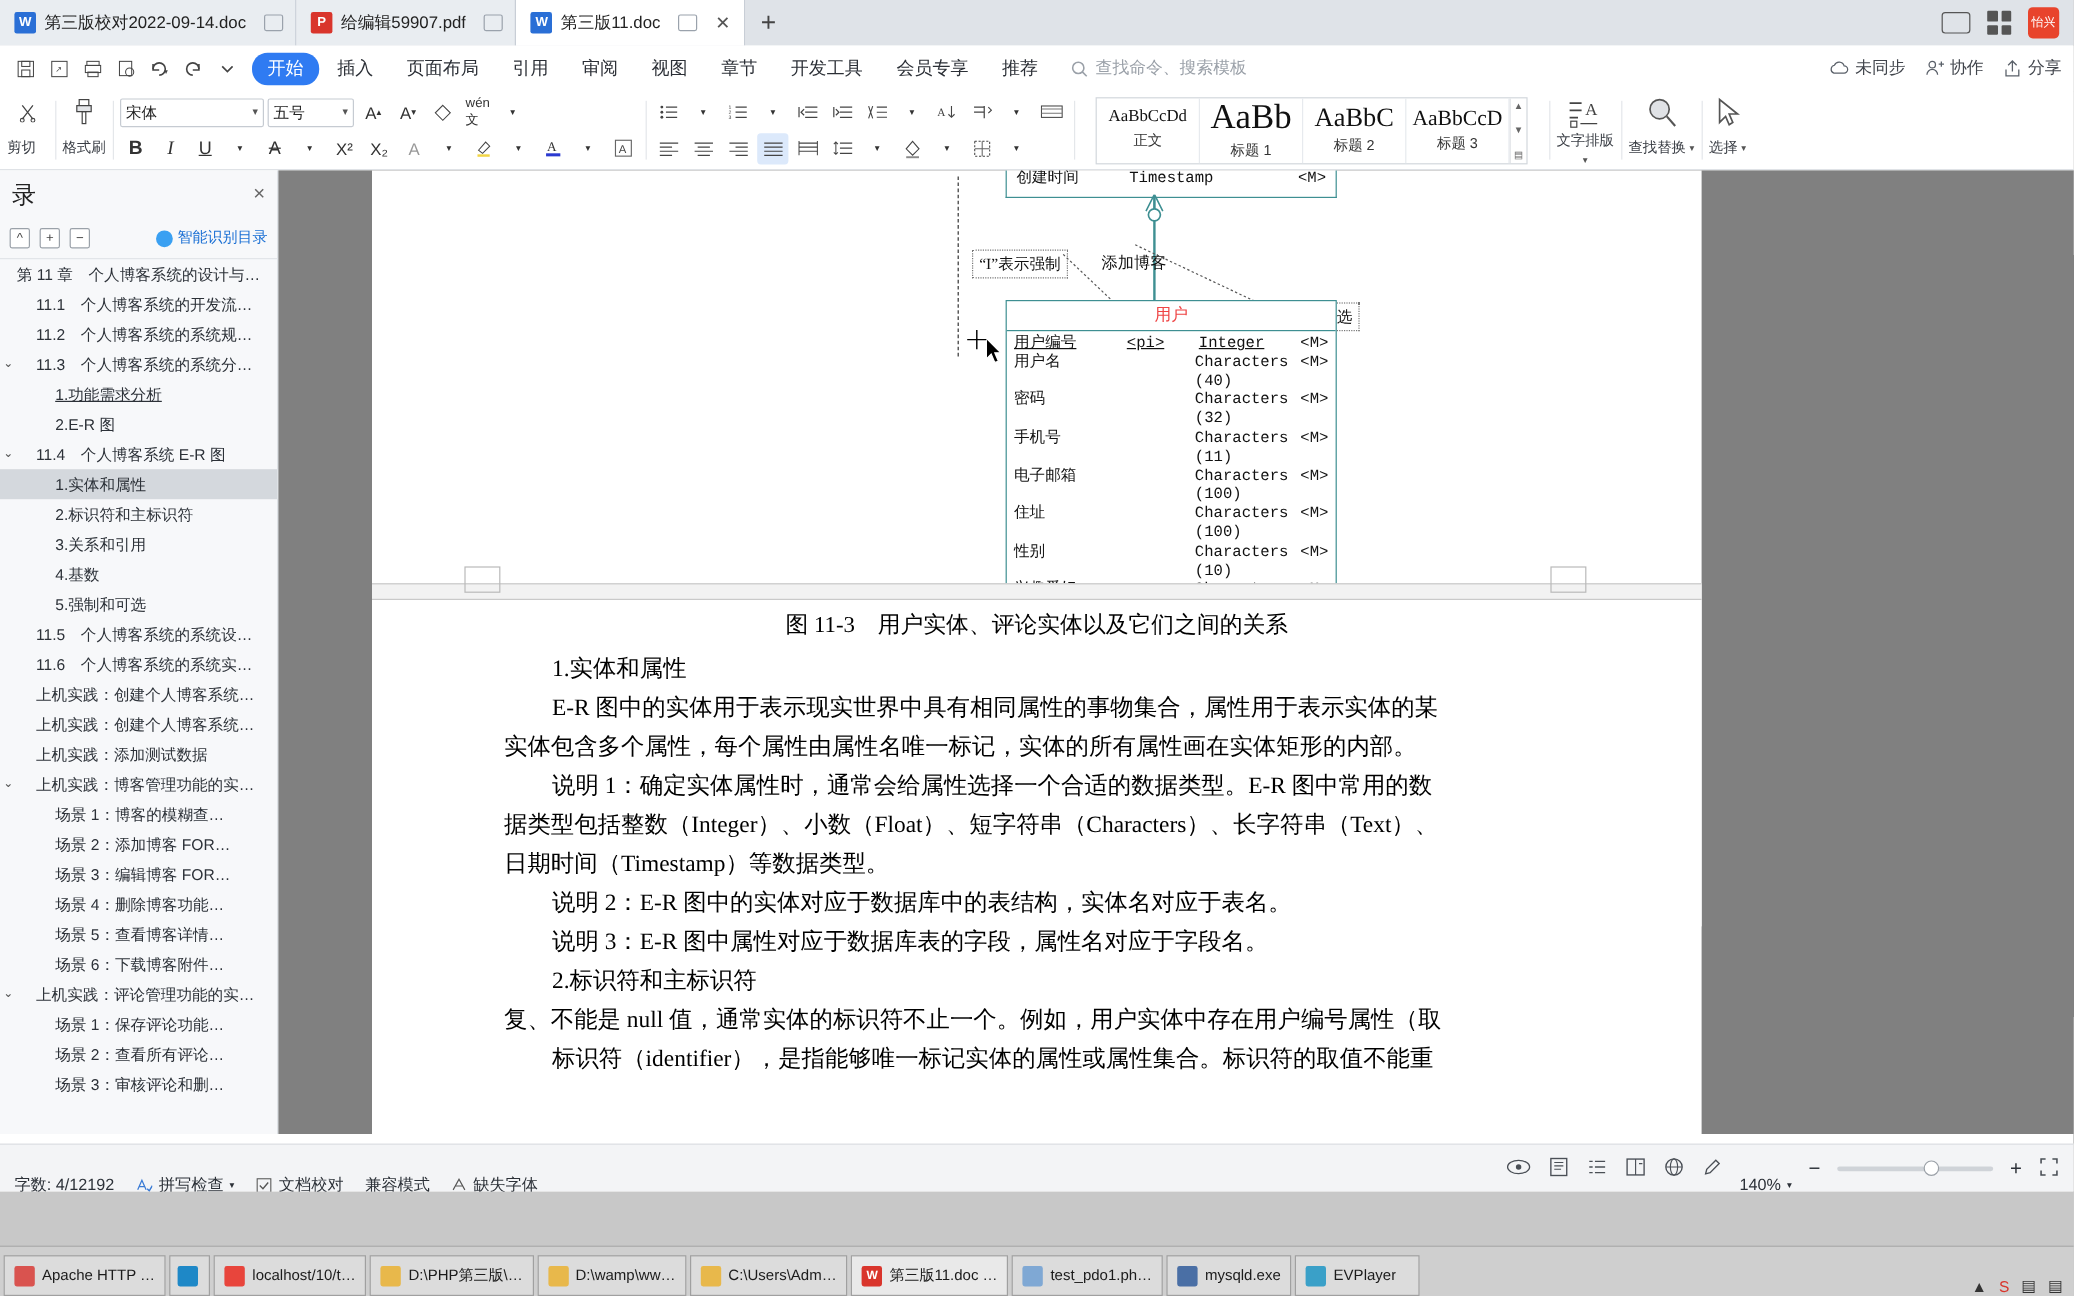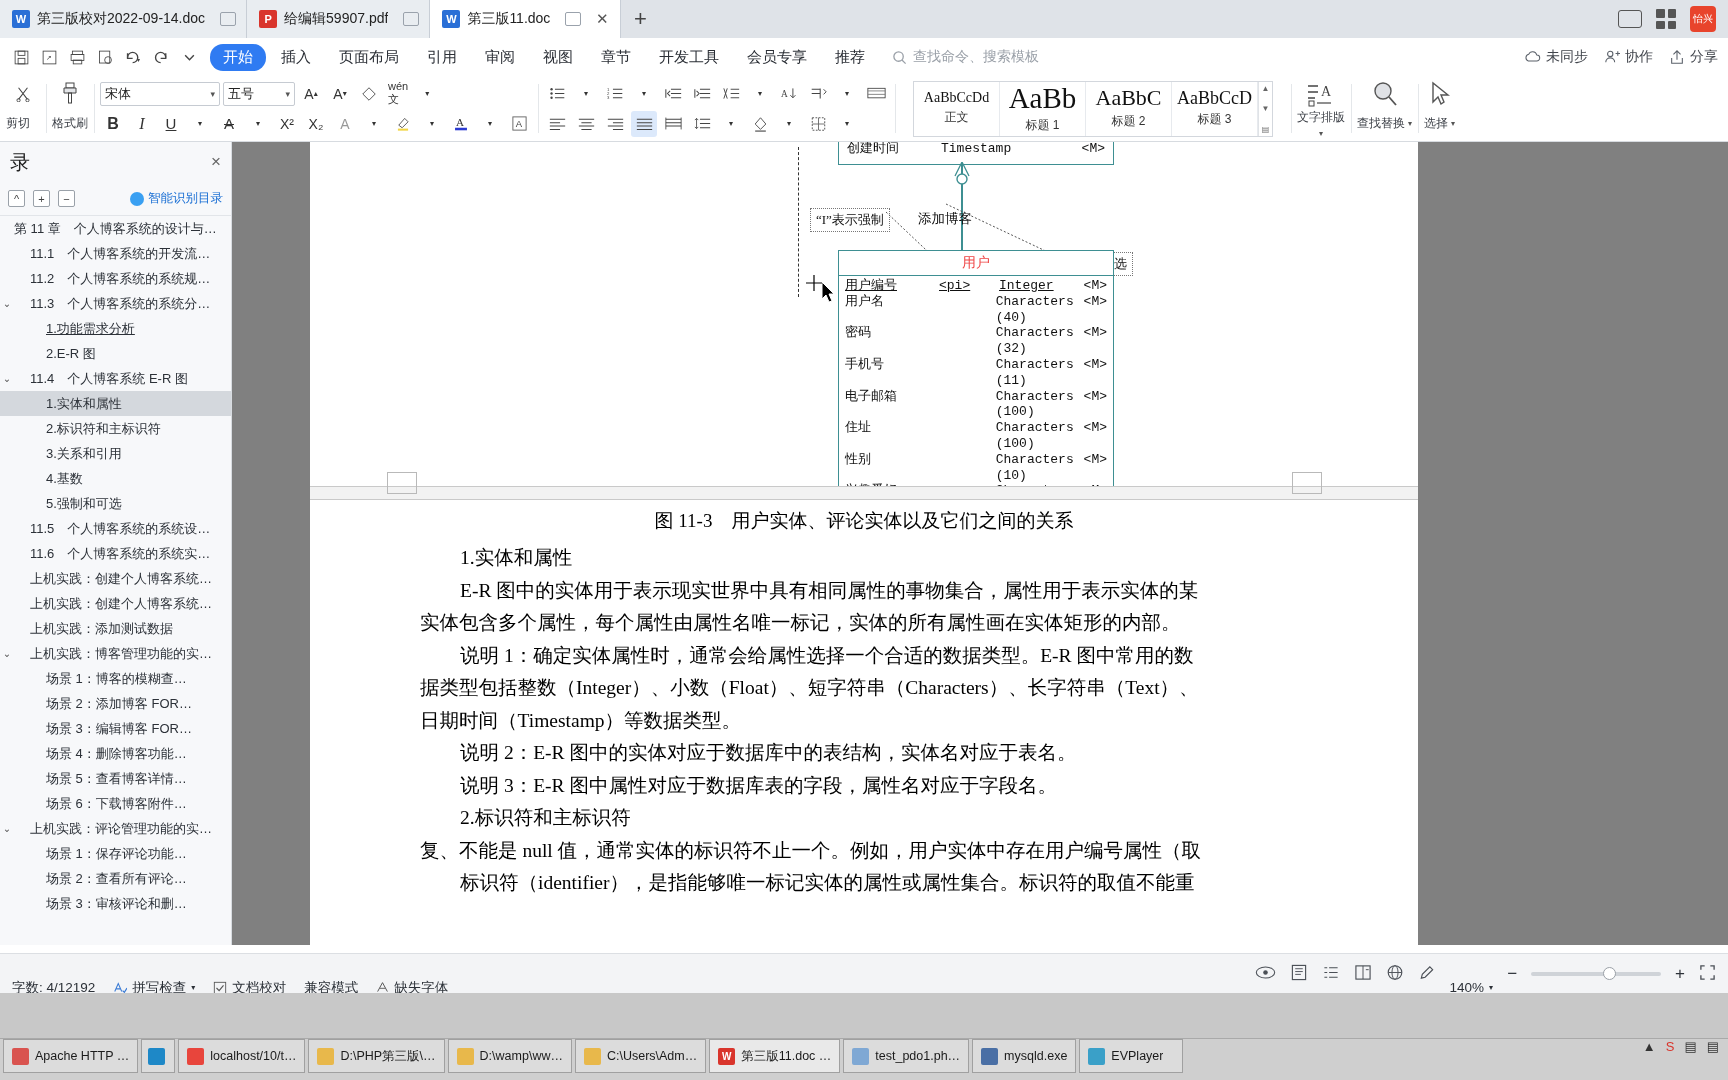--- a/index.html
+++ b/index.html
@@ -145,21 +145,21 @@
   .status-right { margin-left:auto; display:flex; align-items:center; gap:14px; }
   .zoombar { width:130px; height:4px; background:#cfd3d8; border-radius:2px; position:relative; }
   .zoomknob { position:absolute; left:72px; top:-5px; width:13px; height:13px; border-radius:50%;
      background:#fff; border:1px solid #9aa0a7; }
 
   
   .taskbar {
     position:absolute; left:0; bottom:0; width:1728px; height:87px; background:#c8c8c8;
   }
   .tb-strip { position:absolute; left:0; bottom:0; width:1728px; height:42px; background:#cfcfcf;
-     border-top:1px solid #a9a9a9; display:flex; align-items:flex-start; gap:3px; padding:0 3px; }
+     border-top:1px solid #a9a9a9; display:flex; align-items:flex-end; gap:3px; padding:0 3px; }
   .tbitem { height:34px; display:flex; align-items:center; gap:6px; padding:0 8px;
      background:#dcdcdc; border:1px solid #a0a0a0; font-size:12.5px; color:#1b1b1b;
      max-width:150px; min-width:104px; }
   .tbitem.act { background:#e9e9e9; }
   .tbtxt { overflow:hidden; text-overflow:ellipsis; white-space:nowrap; }
   .tbico { width:17px; height:17px; border-radius:2px; flex:0 0 auto; display:flex;
      align-items:center; justify-content:center; font-size:10px; color:#fff; font-weight:bold; }
   .tray { margin-left:auto; display:flex; align-items:center; gap:10px; padding-right:6px; }
 </style>
 </head>

